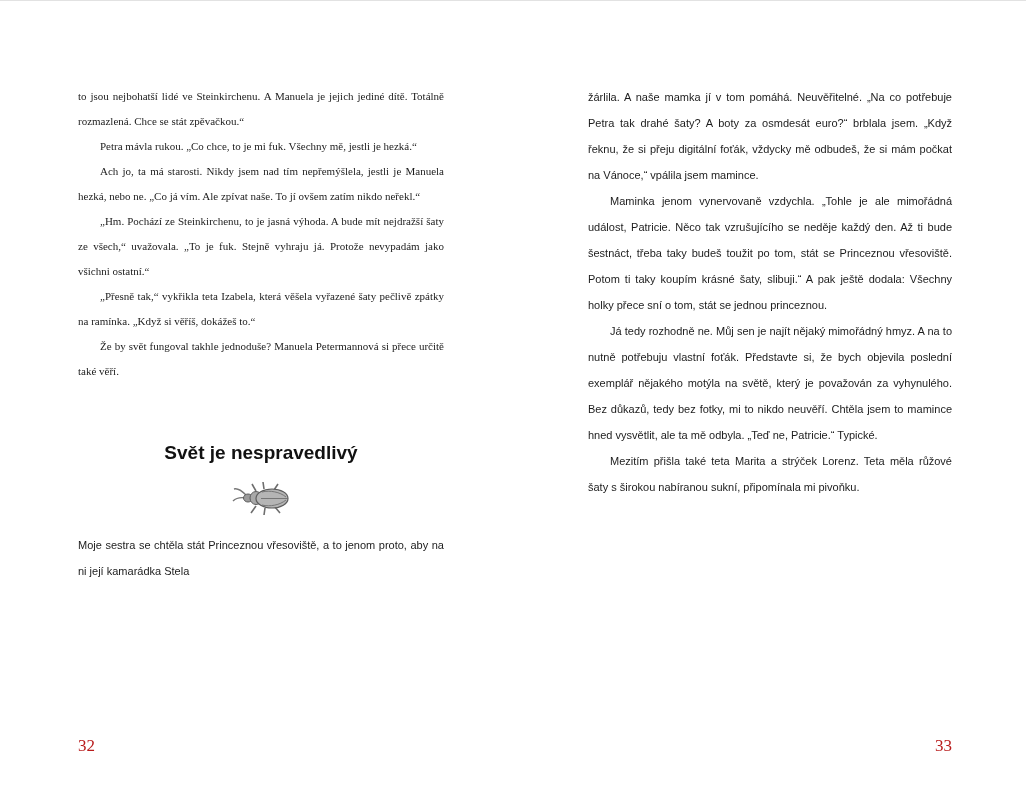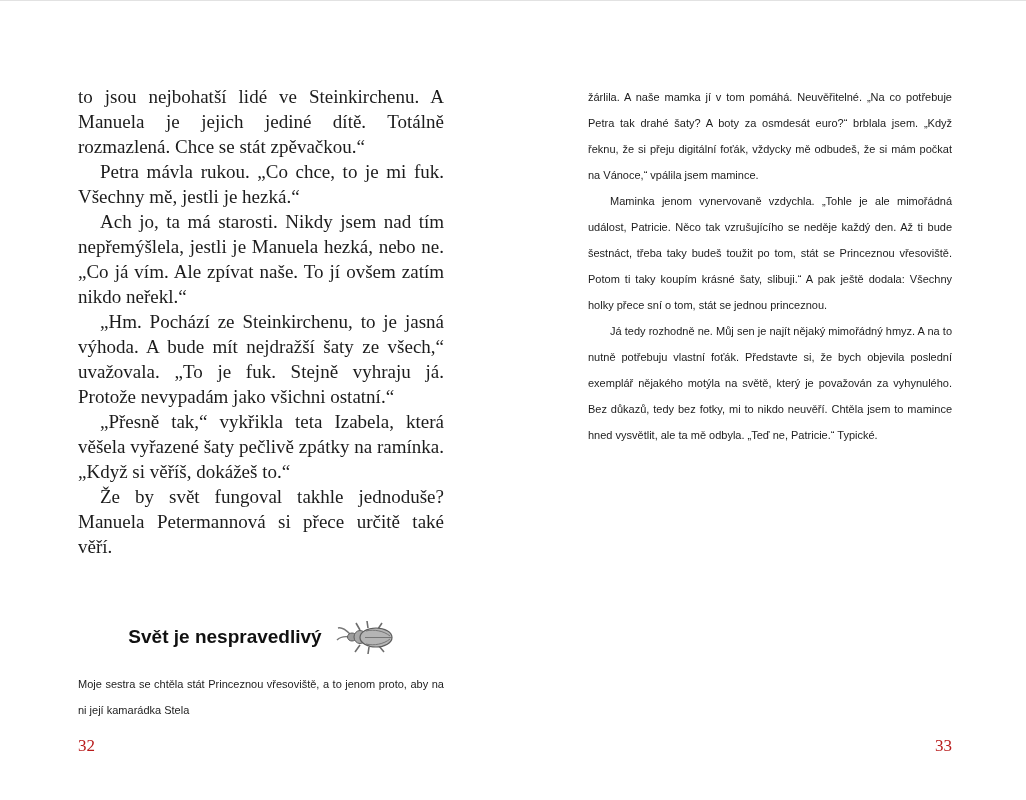--- a/index.html
+++ b/index.html
@@ -18,21 +18,21 @@
   .page-col {
     position: absolute;
     top: 83px;
   }
   .page-col.left  { left: 78px;  width: 366px; }
   .page-col.right { left: 588px; width: 364px; }
 
   p.para {
     margin: 0;
     font-family: "Liberation Serif", "DejaVu Serif", serif;
-    font-size: 19px;
+    font-size: 11px;
     line-height: 25px;
     color: #1c1c1c;
     text-align: justify;
     text-indent: 22px;
     hyphens: auto;
   }
   p.para.no-indent { text-indent: 0; }
 
   p.sans {
     margin: 0;
@@ -44,22 +44,23 @@
     text-indent: 22px;
     hyphens: auto;
   }
   p.sans.no-indent { text-indent: 0; }
 
   .chapter-row {
     margin-top: 58px;
     margin-bottom: 14px;
     display: flex;
     align-items: center;
-    justify-content: center;
+    justify-content: flex-end;
     gap: 14px;
+    flex-direction: column;
   }
   .chapter-title {
     margin: 0;
     font-family: "Liberation Sans", "DejaVu Sans", sans-serif;
     font-size: 19px;
     font-weight: 700;
     color: #111111;
     white-space: nowrap;
   }
   .beetle-wrap { display: inline-block; line-height: 0; }
@@ -109,18 +110,19 @@
       </span>
     </div>
 
     <p class="sans no-indent">Moje sestra se chtěla stát Princeznou vřesoviště, a to jenom proto, aby na ni její kamarádka Stela</p>
   </div>
 
   <div class="page-col right">
     <p class="sans no-indent">žárlila. A naše mamka jí v tom pomáhá. Neuvěřitelné. „Na co potřebuje Petra tak drahé šaty? A boty za osmdesát euro?“ brblala jsem. „Když řeknu, že si přeju digitální foťák, vždycky mě odbudeš, že si mám počkat na Vánoce,“ vpálila jsem mamince.</p>
     <p class="sans">Maminka jenom vynervovaně vzdychla. „Tohle je ale mimořádná událost, Patricie. Něco tak vzrušujícího se neděje každý den. Až ti bude šestnáct, třeba taky budeš toužit po tom, stát se Princeznou vřesoviště. Potom ti taky koupím krásné šaty, slibuji.“ A pak ještě dodala: Všechny holky přece sní o tom, stát se jednou princeznou.</p>
     <p class="sans">Já tedy rozhodně ne. Můj sen je najít nějaký mimořádný hmyz. A na to nutně potřebuju vlastní foťák. Představte si, že bych objevila poslední exemplář nějakého motýla na světě, který je považován za vyhynulého. Bez důkazů, tedy bez fotky, mi to nikdo neuvěří. Chtěla jsem to mamince hned vysvětlit, ale ta mě odbyla. „Teď ne, Patricie.“ Typické.</p>
+    <p class="sans">Mezitím přišla také teta Marita a strýček Lorenz. Teta měla růžové šaty s širokou nabíranou sukní, připomínala mi pivoňku.</p>
   </div>
 
   <div class="page-number num-left">32</div>
   <div class="page-number num-right">33</div>
 
 </div>
 
 </body></html>

